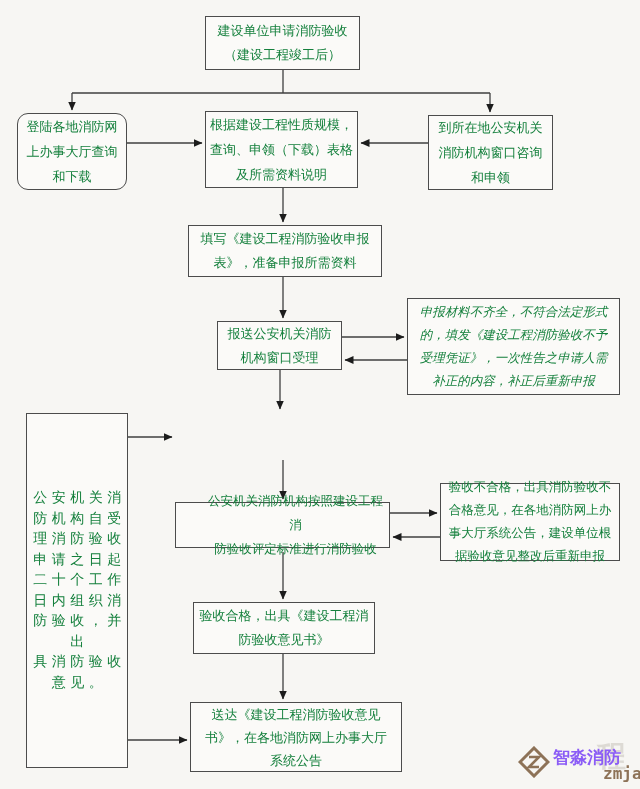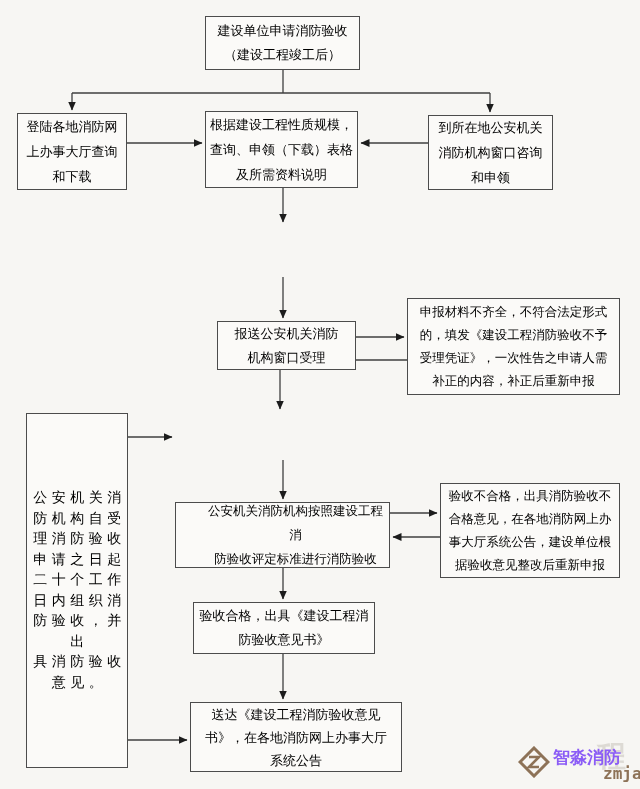--- a/index.html
+++ b/index.html
@@ -8,38 +8,38 @@
     background:#f7f6f3;
     font-family:"Liberation Serif","DejaVu Serif",serif;
     position:relative;overflow:hidden;
   }
   .canvas{position:absolute;left:0;top:0;width:640px;height:789px;}
   svg.connectors{position:absolute;left:0;top:0;width:640px;height:789px;}
   .node{
     position:absolute;
     border:1px solid #4c4c4c;
     background:#fbfaf8;
-    color:#000000;
+    color:#15803d;
     display:flex;align-items:center;justify-content:center;
     text-align:center;
     white-space:pre-line;
     font-size:13px;line-height:24px;
     box-sizing:border-box;
   }
   
   .n-apply   {left:205px;top:16px; width:155px;height:54px;}
-  .n-online  {left:17px; top:113px;width:110px;height:77px;line-height:25px;}
+  .n-online  {left:17px; top:113px;width:110px;height:77px;line-height:25px;border-radius:11px;}
   .n-forms   {left:205px;top:111px;width:153px;height:77px;line-height:25px;}
   .n-window  {left:428px;top:115px;width:125px;height:75px;line-height:25px;}
   .n-fill    {left:188px;top:225px;width:194px;height:52px;}
-  .n-submit  {left:217px;top:321px;width:139px;height:49px;}
-  .n-incomplete{left:407px;top:298px;width:213px;height:97px;line-height:23px;font-size:12.5px;}
+  .n-submit  {left:217px;top:321px;width:125px;height:49px;}
+  .n-incomplete{left:407px;top:298px;width:213px;height:97px;line-height:23px;font-size:12.5px;font-style:italic;}
   .n-complete{left:175px;top:412px;width:217px;height:48px;font-size:12.5px;}
-  .n-inspect {left:175px;top:502px;width:215px;height:66px;font-size:12.5px;padding-left:26px;}
-  .n-fail    {left:440px;top:483px;width:180px;height:95px;line-height:23px;font-size:12.5px;}
+  .n-inspect {left:175px;top:502px;width:215px;height:46px;font-size:12.5px;padding-left:26px;}
+  .n-fail    {left:440px;top:483px;width:180px;height:78px;line-height:23px;font-size:12.5px;}
   .n-pass    {left:193px;top:602px;width:182px;height:52px;}
   .n-deliver {left:190px;top:702px;width:212px;height:70px;line-height:23px;}
   .n-timeline{
     left:26px;top:413px;width:102px;height:355px;
     font-size:14px;line-height:20.5px;letter-spacing:4.5px;
     padding-left:5px;
   }
   
   .logo{position:absolute;left:518px;top:742px;width:122px;height:44px;}
   .logo .wm{
@@ -98,20 +98,22 @@
 （建设工程竣工后）</div>
   <div class="node n-online">登陆各地消防网
 上办事大厅查询
 和下载</div>
   <div class="node n-window">到所在地公安机关
 消防机构窗口咨询
 和申领</div>
   <div class="node n-forms">根据建设工程性质规模，
 查询、申领（下载）表格
 及所需资料说明</div>
+  <div class="node n-fill">填写《建设工程消防验收申报
+表》，准备申报所需资料</div>
   <div class="node n-submit">报送公安机关消防
 机构窗口受理</div>
   <div class="node n-incomplete">申报材料不齐全，不符合法定形式
 的，填发《建设工程消防验收不予
 受理凭证》，一次性告之申请人需
 补正的内容，补正后重新申报</div>
   <div class="node n-inspect">公安机关消防机构按照建设工程消
 防验收评定标准进行消防验收</div>
   <div class="node n-fail">验收不合格，出具消防验收不
 合格意见，在各地消防网上办

